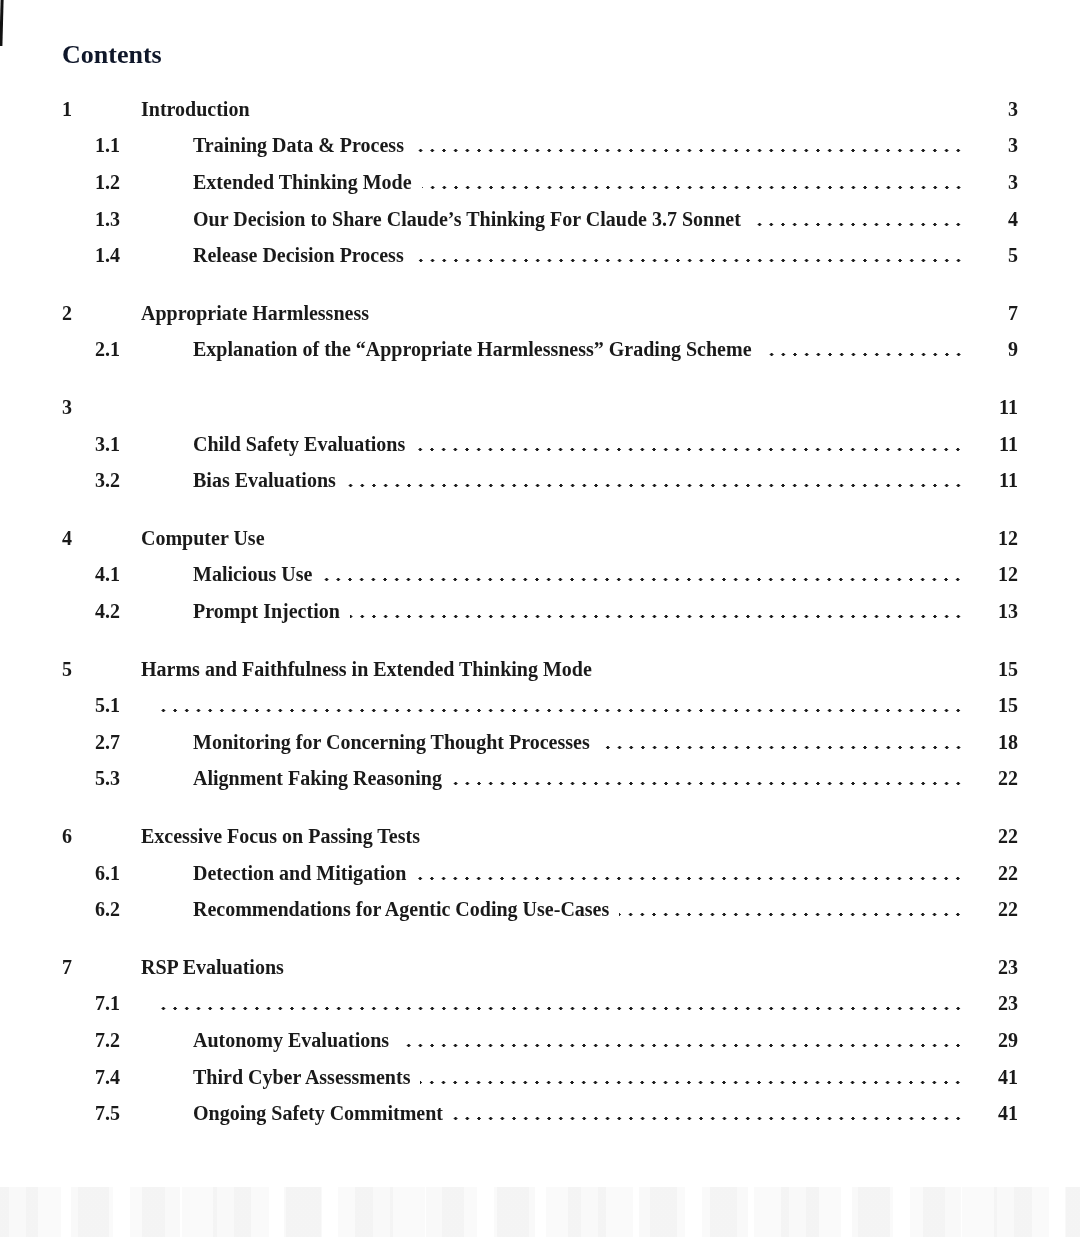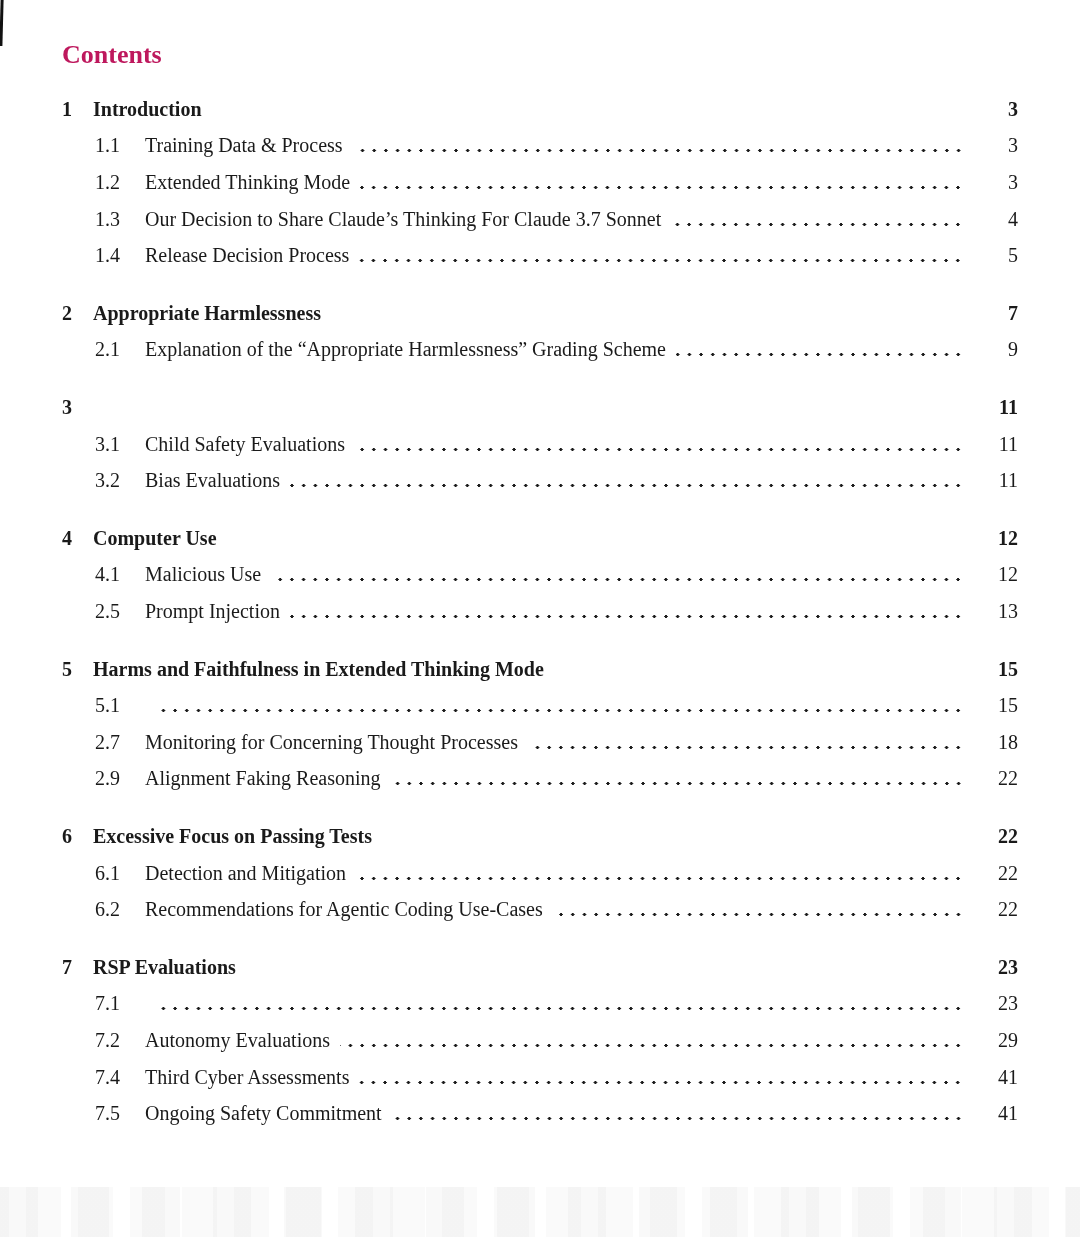--- a/index.html
+++ b/index.html
@@ -16,37 +16,38 @@
     color: #1a1a1a;
   }
   .page {
     padding: 40px 62px 0 62px;
   }
   .contents-heading {
     font-size: 26px;
     line-height: 1.15;
     font-weight: bold;
     margin: 0 0 13px 0;
-    color: #be185d;
+    color: #0f172a;
   }
   .toc { }
   .row {
     display: flex;
     align-items: baseline;
     line-height: 36.6px;
     font-size: 20px;
     white-space: nowrap;
+    font-weight: bold;
   }
   .row.l1 {
     font-weight: bold;
     margin-top: 21px;
   }
   .row.l1 .num { width: 31px; flex: 0 0 auto; }
   .row.l2 .num { margin-left: 33px; width: 50px; flex: 0 0 auto; }
-  .title { flex: 0 0 auto; }
+  .title { flex: 0 0 auto; margin-left: 48px; }
   .leader {
     flex: 1 1 auto;
     height: 3px;
     margin: 0 10px 0 10px;
     min-width: 8px;
   }
   .row.l2 .leader {
     background-image: radial-gradient(circle, #1b1b1b 1.45px, rgba(0,0,0,0) 1.6px);
     background-size: 11.7px 3px;
     background-repeat: repeat-x;
@@ -154,21 +155,21 @@
     <span class="leader"></span>
     <span class="page-num">12</span>
   </div>
       <div class="row l2">
     <span class="num">4.1</span>
     <span class="title">Malicious Use</span>
     <span class="leader"></span>
     <span class="page-num">12</span>
   </div>
       <div class="row l2">
-    <span class="num">2.5</span>
+    <span class="num">4.2</span>
     <span class="title">Prompt Injection</span>
     <span class="leader"></span>
     <span class="page-num">13</span>
   </div>
       <div class="row l1">
     <span class="num">5</span>
     <span class="title">Harms and Faithfulness in Extended Thinking Mode</span>
     <span class="leader"></span>
     <span class="page-num">15</span>
   </div>
@@ -177,21 +178,21 @@
     <span class="leader"></span>
     <span class="page-num">15</span>
   </div>
       <div class="row l2">
     <span class="num">2.7</span>
     <span class="title">Monitoring for Concerning Thought Processes</span>
     <span class="leader"></span>
     <span class="page-num">18</span>
   </div>
       <div class="row l2">
-    <span class="num">2.9</span>
+    <span class="num">5.3</span>
     <span class="title">Alignment Faking Reasoning</span>
     <span class="leader"></span>
     <span class="page-num">22</span>
   </div>
       <div class="row l1">
     <span class="num">6</span>
     <span class="title">Excessive Focus on Passing Tests</span>
     <span class="leader"></span>
     <span class="page-num">22</span>
   </div>

